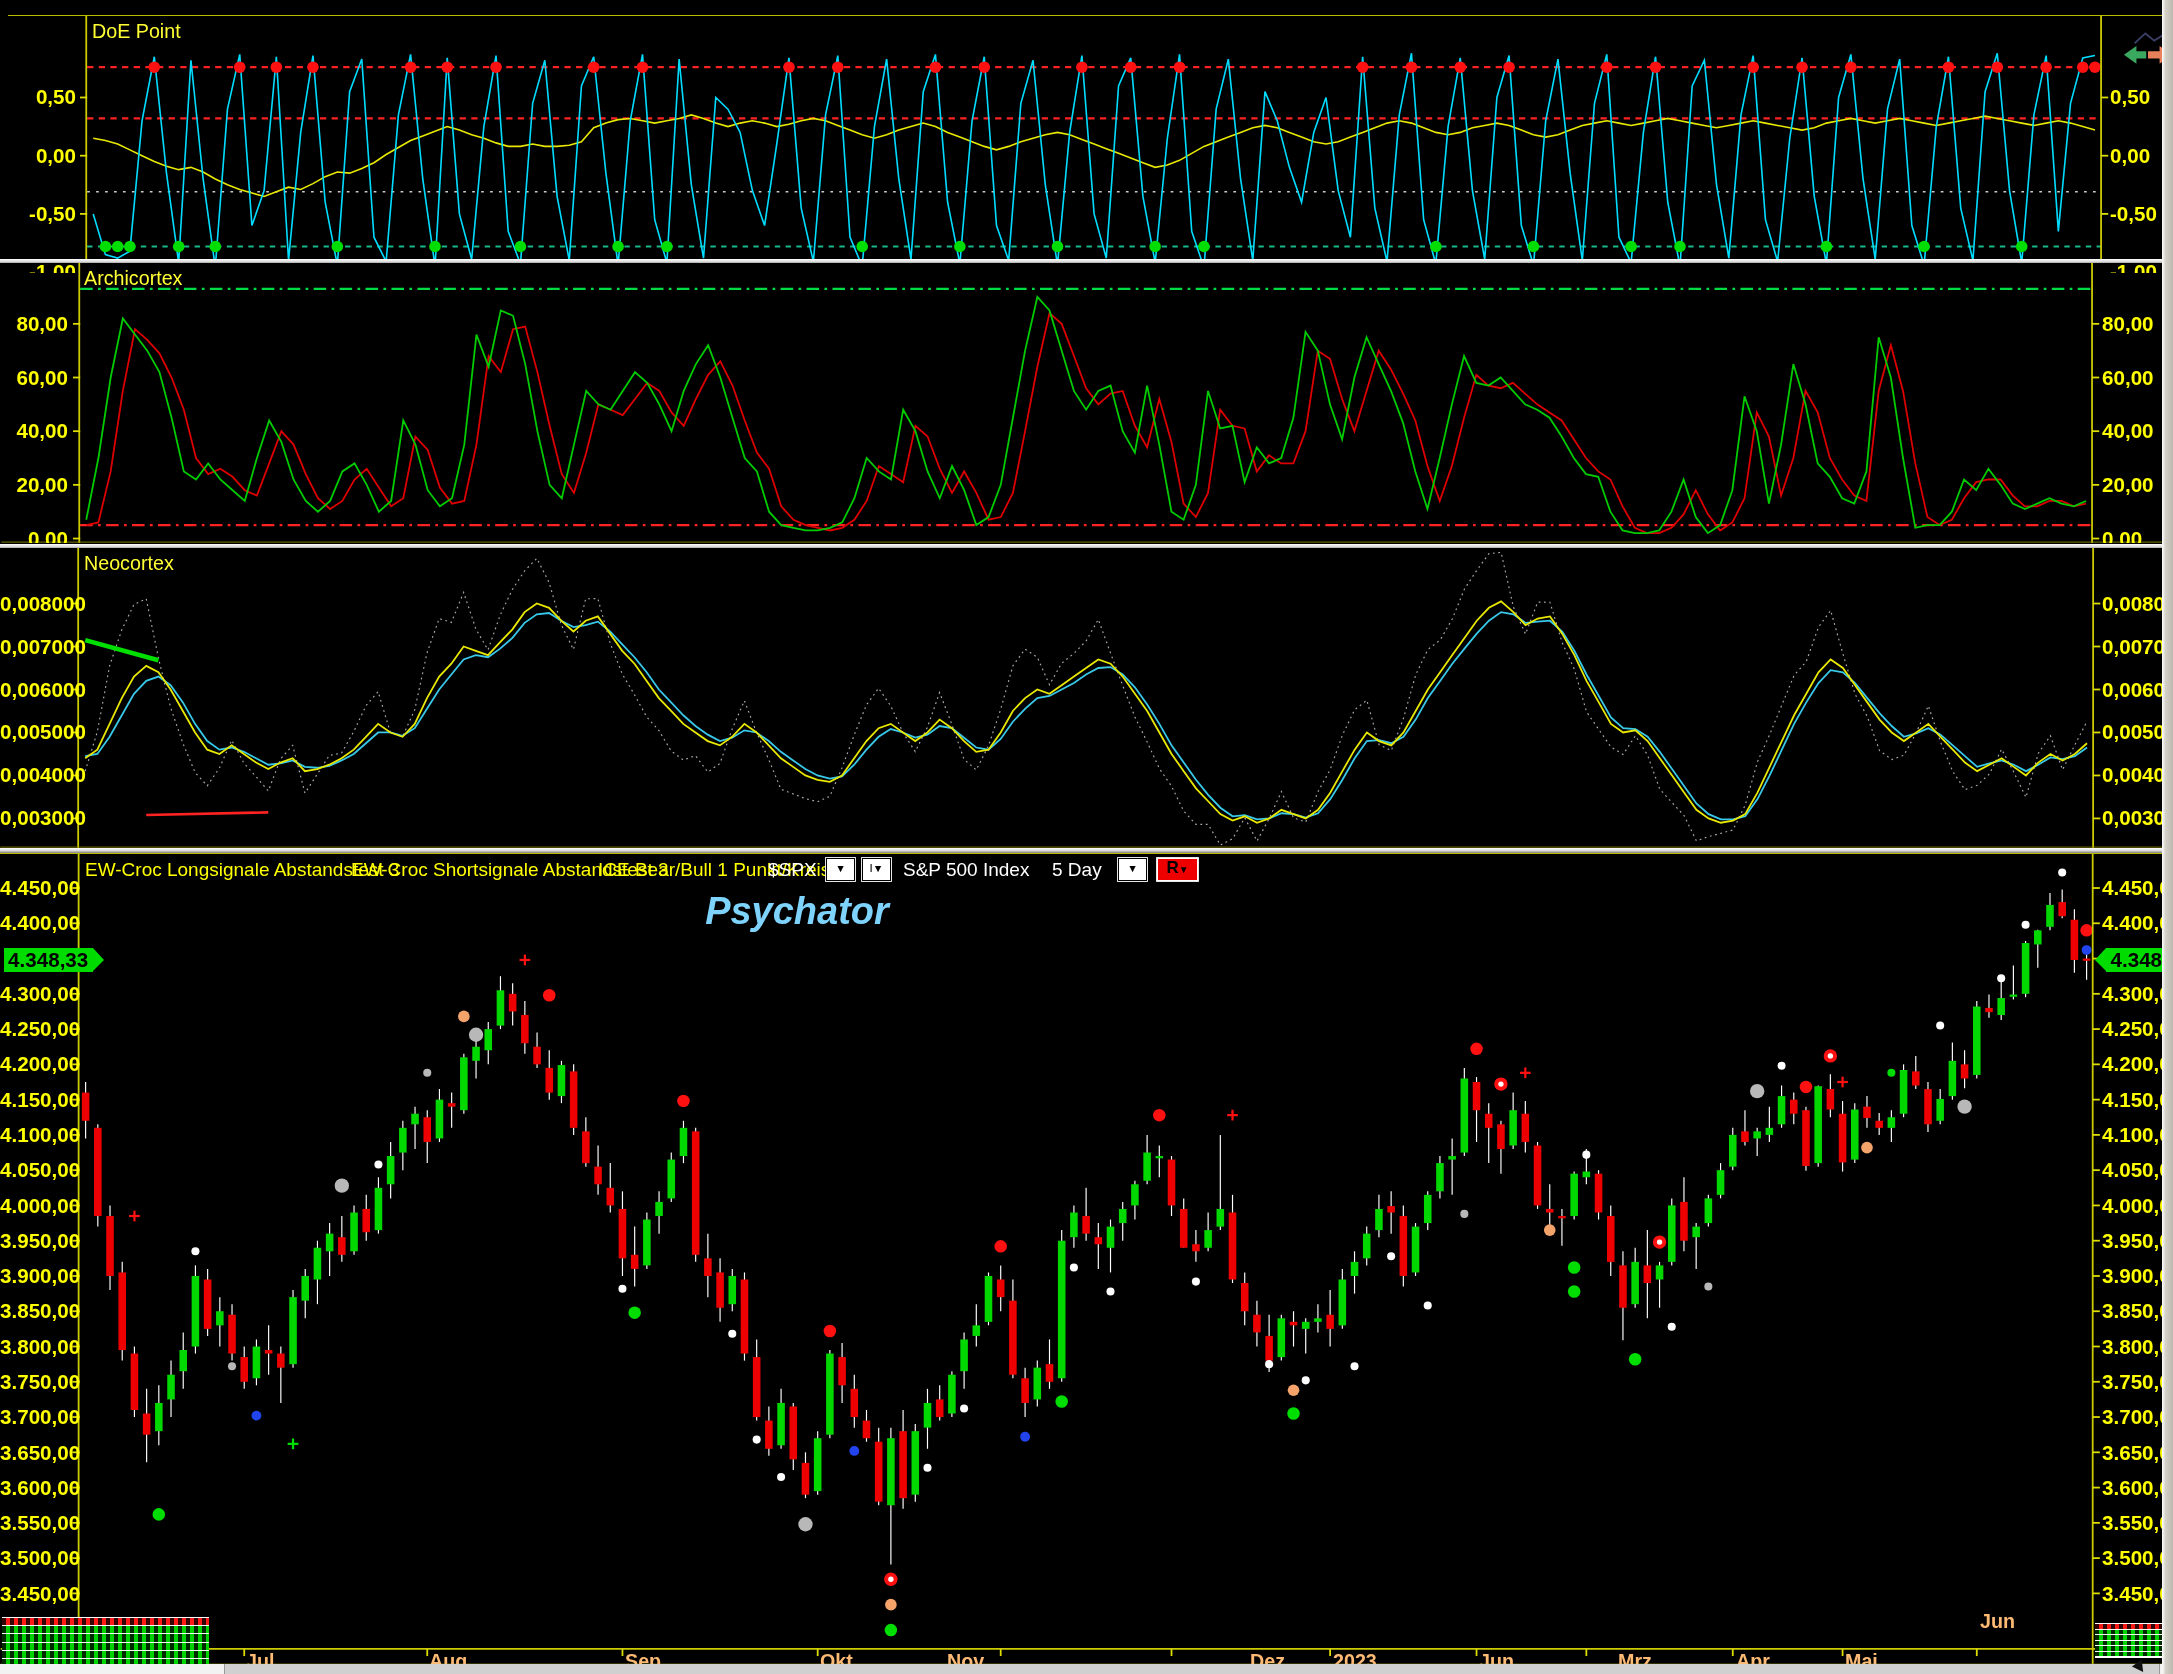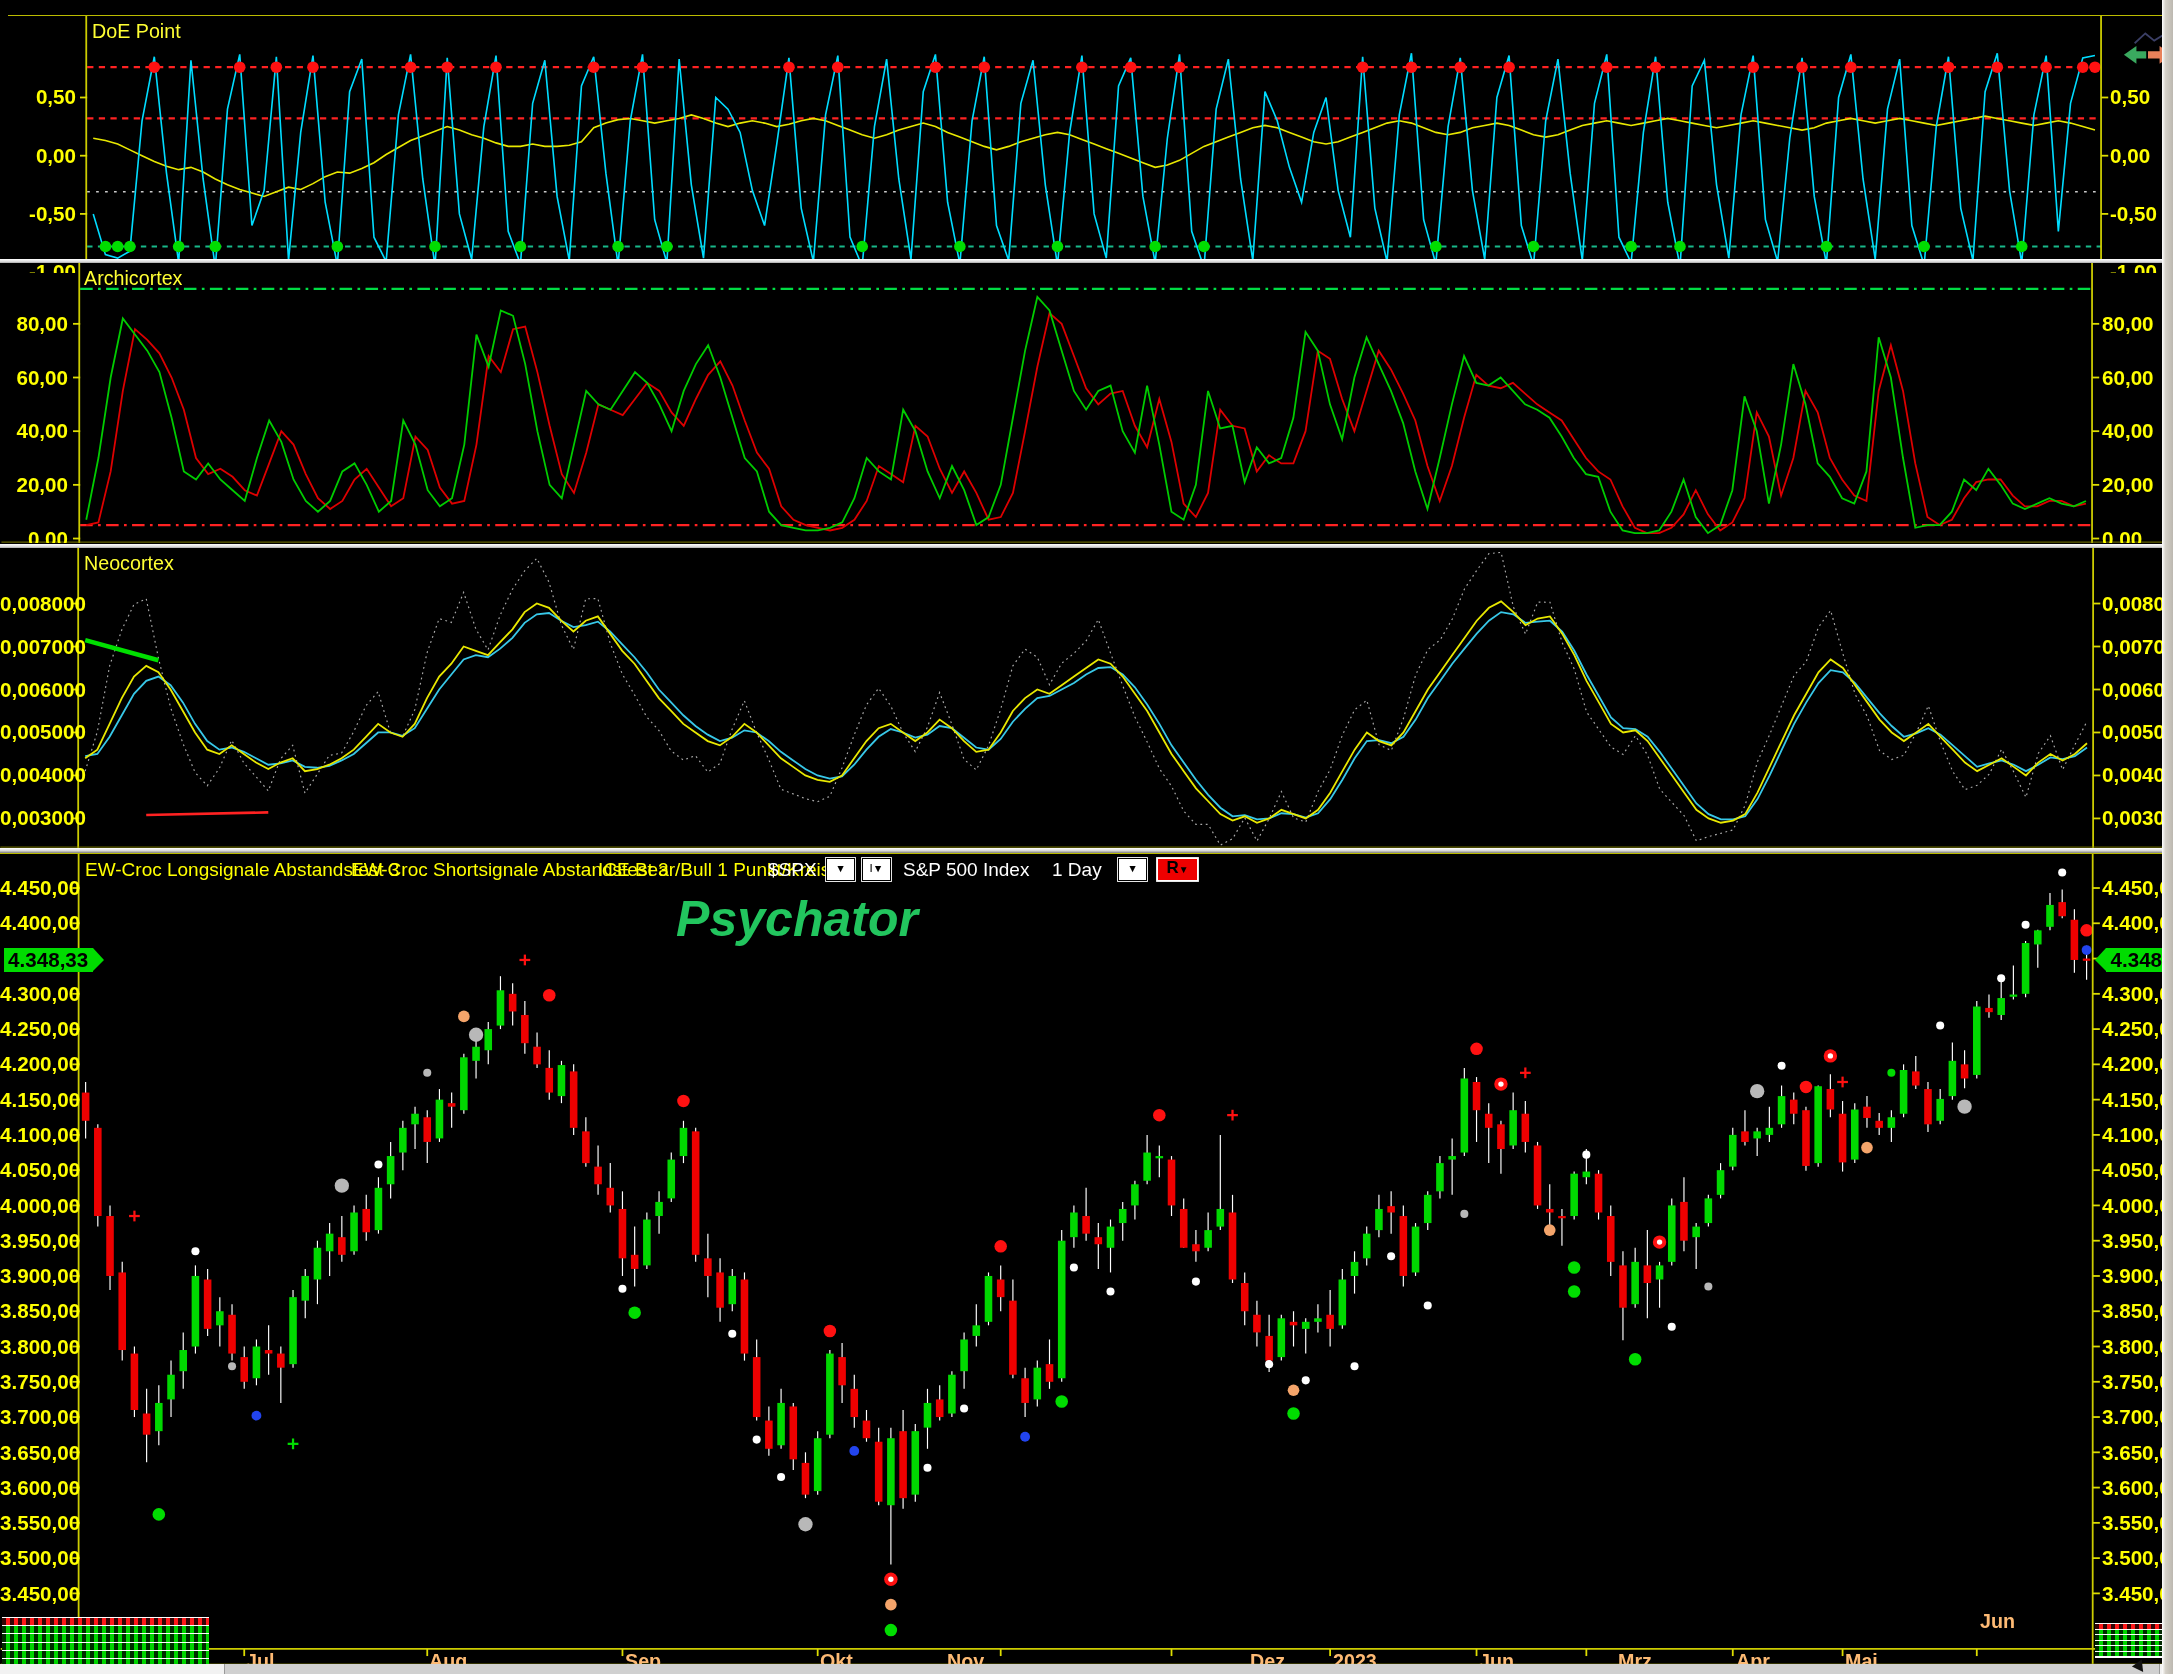--- a/index.html
+++ b/index.html
@@ -22,22 +22,22 @@
         box-shadow:0 0 0 0.9px #fff;color:#000;font-size:11.6px;text-align:center;line-height:18px;z-index:6;}
   .hbtn .car{font-size:10.7px;}
   .hbtn.rbtn{background:#ee0000;color:#000;font-weight:bold;font-size:17px;width:39px;
              border:1.8px solid #fff;line-height:17px;}
   .tag{position:absolute;background:#00dc00;color:#000;font-weight:bold;font-size:20.6px;
        line-height:24px;padding:0 4.5px;z-index:7;}
   .tag.left::after{content:"";position:absolute;left:100%;top:0;
        border-top:12.5px solid transparent;border-bottom:11.6px solid transparent;border-left:11.6px solid #00dc00;}
   .tag.right::before{content:"";position:absolute;right:100%;top:0;
        border-top:12.5px solid transparent;border-bottom:11.6px solid transparent;border-right:11.6px solid #00dc00;}
-  .wm-title{position:absolute;left:582px;top:36px;width:430px;text-align:center;color:#22c55e;
-       font-size:50px;font-weight:bold;font-style:italic;z-index:3;}
+  .wm-title{position:absolute;left:582px;top:36px;width:430px;text-align:center;color:#7dd3fc;
+       font-size:38px;font-weight:bold;font-style:italic;z-index:3;}
   .wm-sub{position:absolute;left:582px;top:124px;width:430px;text-align:center;color:#ffff00;
        font-size:32px;font-weight:bold;font-style:italic;z-index:3;}
   .mini{position:absolute;z-index:8;border-top:1.8px solid #fff;border-bottom:1.8px solid #fff;}
   .mini .row{width:100%;border-bottom:0.9px solid #fff;position:relative;}
   .mini .row .speck{position:absolute;inset:0;
        background:repeating-linear-gradient(90deg,rgba(0,0,0,.8) 0 3.6px,transparent 3.6px 8px);}
   .scrollbar{position:absolute;left:0;top:1664px;width:2174px;height:10.7px;background:#d0d0d0;z-index:9;}
   .sthumb{position:absolute;left:0;top:0;height:10.7px;background:#f2f2f2;border-right:0.9px solid #9a9a9a;}
   .scap{position:absolute;right:0;top:0;width:14.3px;height:10.7px;background:#f2f2f2;border-left:0.9px solid #9a9a9a;}
   .cursor{position:absolute;left:2134px;top:1662px;width:0;height:0;z-index:10;
@@ -217,21 +217,21 @@
   <div class="divider" style="top:848px;"></div>
 
   <div class="panel" id="panel-price" style="top:853px;height:811px;border-top:0.9px solid #bbbb00;">
     <div class="hitem y" style="left:85px;">EW-Croc Longsignale Abstandstest 3</div>
     <div class="hitem y" style="left:351px;">EW-Croc Shortsignale Abstandstest 3</div>
     <div class="hitem y" style="left:598px;">ICE Bear/Bull 1 Punkt/Kreis</div>
     <div class="hitem w" style="left:768px;">$SPX</div>
     <div class="hbtn" style="left:826px;"><span class="car">▼</span></div>
     <div class="hbtn" style="left:862px;"><span>I</span><span class="car">▼</span></div>
     <div class="hitem w" style="left:903px;">S&amp;P 500 Index</div>
-    <div class="hitem w" style="left:1052px;">1 Day</div>
+    <div class="hitem w" style="left:1052px;">5 Day</div>
     <div class="hbtn" style="left:1118px;"><span class="car">▼</span></div>
     <div class="hbtn rbtn" style="left:1157px;"><span>R</span><span class="car" style="font-size:9.9px;">▼</span></div>
 
     <div class="wm-title">Psychator</div>
 
     <div class="tag left" style="left:3.6px;top:94px;">4.348,33</div>
     <div class="tag right" style="left:2106px;top:94px;">4.348,33</div>
   <svg width="2174" height="811" viewBox="0 0 2427 906">
         <line x1="94.81515151515151" y1="254.70000000000002" x2="94.81515151515151" y2="317.74" stroke="#ffffff" stroke-width="1.3"></line>
         <rect x="90.58975757575757" y="266.52" width="8.45078787878788" height="31.52000000000004" fill="#ee0000"></rect>

